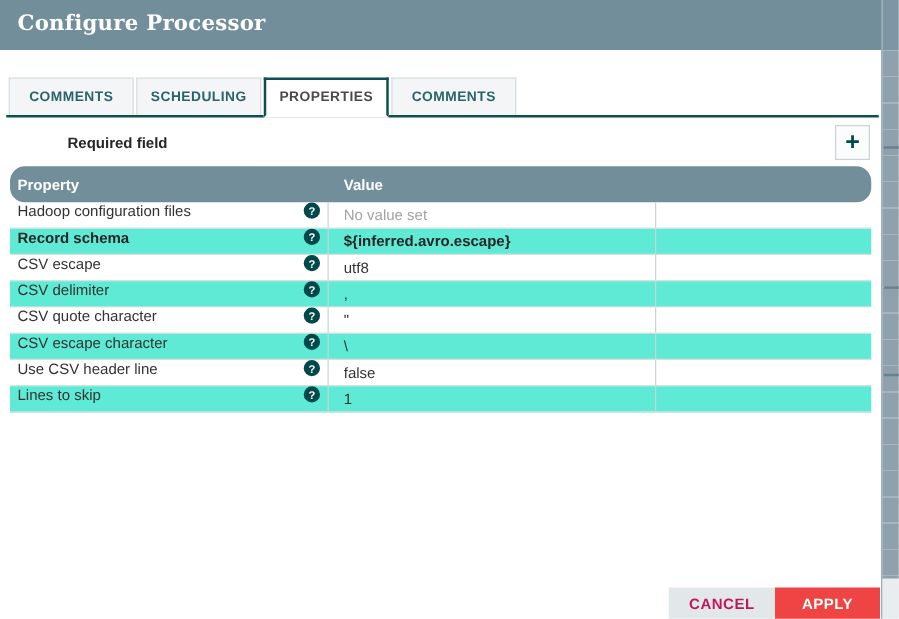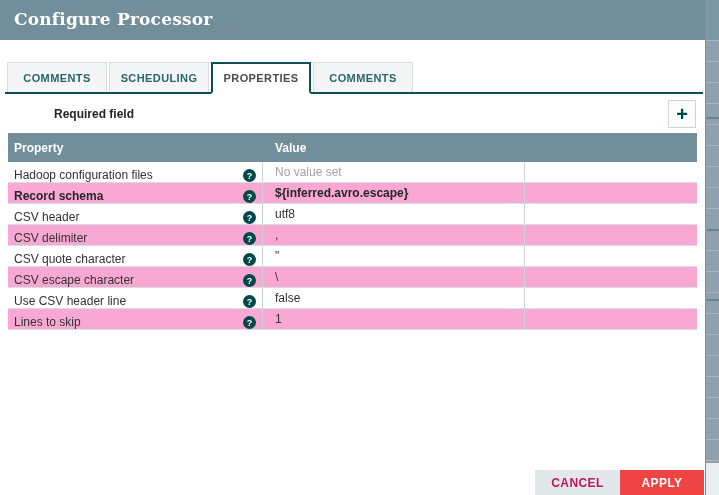--- a/index.html
+++ b/index.html
@@ -23,26 +23,26 @@
     margin-bottom:-2px; color:#4a4a4a; }
 
   
   .required-label { position:absolute; left:14px; top:107px; font-size:12px; font-weight:bold; color:#262626;padding-left:40px; }
   .add-btn { position:absolute; top:100px; right:9px; width:28px; height:28px;
     background:#fbfcfc; border:1px solid #ccd4d8; color:#004849; font-size:20px; font-weight:bold;
     line-height:24px; text-align:center; cursor:pointer; }
 
   
   .prop-table { position:absolute; left:8px; top:133px; width:689px; font-size:12px; }
-  .thead { display:flex; height:29px; background:#728E9B; color:#fff; font-weight:bold; align-items:center; }
+  .thead { display:flex; height:29px; background:#728E9B; color:#fff; font-weight:bold; align-items:center;border-radius:12px; }
   .th-property { width:255px; padding-left:6px; }
   .th-value { width:262px; padding-left:12px; }
   .trow { display:flex; height:21px; border-bottom:1px solid #d9dee1; background:#fff; align-items:stretch; }
-  .trow.alt { background:#f9a8d4; }
-  .td-property { width:255px; display:flex; align-items:flex-end; padding-left:6px;
+  .trow.alt { background:#5eead4; }
+  .td-property { width:255px; display:flex; align-items:flex-start; padding-left:6px;
     border-right:1px solid #ccd3d7; color:#333; }
   .td-value { width:262px; display:flex; align-items:center; padding-left:12px;
     border-right:1px solid #ccd3d7; color:#333; cursor:pointer; }
   .td-rest { flex:1; }
   .help-icon { margin-left:auto; margin-right:6px; width:13px; height:13px; border-radius:50%;
     background:#004849; color:#fff; font-size:9px; font-weight:bold; display:flex;
     align-items:center; justify-content:center; cursor:pointer; flex:0 0 13px; }
   .trow.bold .td-property, .trow.bold .td-value { font-weight:bold; color:#262626; }
   .td-value.unset { color:#a3a3a3; }
 
@@ -108,21 +108,21 @@
       <div class="td-property">
         <span>Record schema</span>
         <span class="help-icon">?</span>
       </div>
       <div class="td-value">${inferred.avro.escape}</div>
       <div class="td-rest"></div>
     </div>
 
     <div class="trow">
       <div class="td-property">
-        <span>CSV header</span>
+        <span>CSV escape</span>
         <span class="help-icon">?</span>
       </div>
       <div class="td-value">utf8</div>
       <div class="td-rest"></div>
     </div>
 
     <div class="trow alt">
       <div class="td-property">
         <span>CSV delimiter</span>
         <span class="help-icon">?</span>

